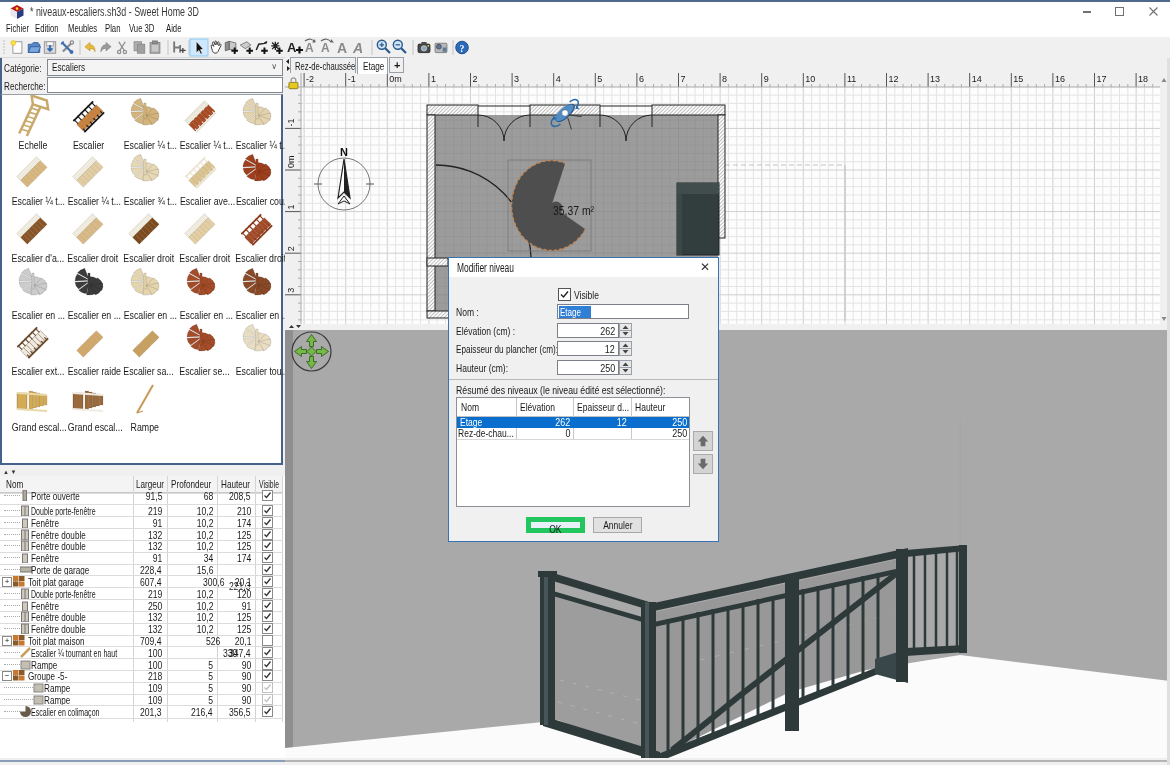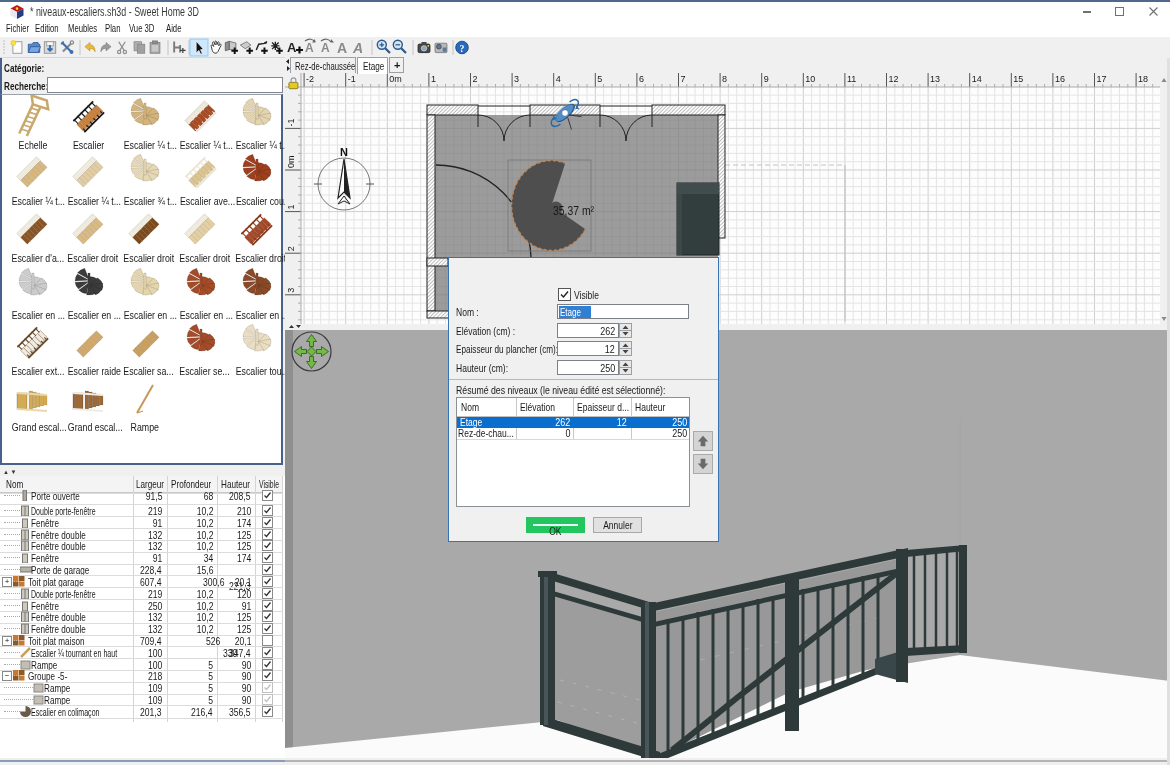--- a/index.html
+++ b/index.html
@@ -3,21 +3,21 @@
 <style>
 html,body{margin:0;padding:0;}
 body{width:1170px;height:765px;overflow:hidden;font-family:"Liberation Sans",sans-serif;background:#f0f0f0;position:relative;}
 .abs{position:absolute;}
 #titlebar{left:0;top:0;width:1170px;height:22px;background:#fff;border-top:2px solid #50688c;box-sizing:border-box;}
 #title-text{left:30px;top:5px;font-size:12px;color:#3a3a3a;}
 #menubar{left:0;top:22px;width:1170px;height:15px;background:#fff;font-size:11px;color:#1a1a1a;}
 .mitem{position:absolute;top:0px;}
 #toolbar{left:0;top:37px;width:1170px;height:21px;background:#f0f0f0;border-bottom:1px solid #d8d8d8;box-sizing:border-box;}
 #leftpanel{left:0;top:58px;width:285px;height:700px;background:#f0f0f0;}
-.lbl{font-size:11px;color:#1a1a1a;font-weight:bold;}
+.lbl{font-size:11px;color:#1a1a1a;}
 #catrow{left:4px;top:4px;}
 #catdrop{left:47px;top:1px;width:234px;height:15px;background:#f4f4f4;border:1px solid #828790;font-size:11px;color:#1a1a1a;}
 #searchrow{left:4px;top:22px;}
 #searchfield{left:47px;top:19px;width:234px;height:14px;background:#fff;border:1px solid #828790;}
 #catalog{left:0px;top:36px;width:283px;height:371px;background:#fff;border-left:2px solid #46628c;border-top:1px solid #9aa0a8;border-right:2px solid #46628c;border-bottom:2px solid #46628c;box-sizing:border-box;}
 .catitem{position:absolute;width:56px;text-align:center;}
 .catcap{font-size:11px;color:#1a1a1a;white-space:nowrap;overflow:visible;text-align:center;}
 #ftable{left:0;top:418px;width:285px;height:286px;background:#fff;font-size:11px;color:#1a1a1a;}
 .frow{position:absolute;left:0;width:283px;height:12px;}
 .fsep{position:absolute;left:0;width:283px;height:1px;background:#dcdcdc;}
@@ -175,20 +175,24 @@
     </g>
     <line x1="453" y1="3" x2="453" y2="18" stroke="#c4c4c4" stroke-width="1"></line>
     <g transform="translate(462,10.5) scale(0.9)">
       <circle r="7" fill="#2a6ab8" stroke="#184a88"></circle>
       <text x="0" y="4.5" text-anchor="middle" font-size="11" font-weight="bold" fill="#fff" font-family="Liberation Serif">?</text>
     </g>
   </svg>
 <div class="abs" id="leftpanel">
     <div class="abs" style="left:0;top:0;width:2px;height:407px;background:#46628c"></div>
     <div class="abs lbl" id="catrow"><span class="t">Catégorie:</span></div>
+    <div class="abs" id="catdrop">
+      <span style="position:absolute;left:4px;top:1px"><span class="t">Escaliers</span></span>
+      <span style="position:absolute;right:5px;top:2px;color:#555;font-size:8px">∨</span>
+    </div>
     <div class="abs lbl" id="searchrow"><span class="t">Recherche:</span></div>
     <div class="abs" id="searchfield"></div>
     <div class="abs" id="catalog">
       <div class="catitem" style="left:3px;top:-2px;height:56px">
         <svg width="44" height="44" viewBox="0 0 44 44" style="margin:2px auto 0">
           <g transform="translate(22,22) rotate(18)">
             <polygon points="-8,-20 8,-20 12,-12 -4,-12" fill="none" stroke="#c9a96a" stroke-width="2.5"></polygon>
             <line x1="-4" y1="-12" x2="-8" y2="20" stroke="#c9a96a" stroke-width="2.5"></line>
             <line x1="4" y1="-12" x2="0" y2="20" stroke="#c9a96a" stroke-width="2.5"></line>
             <line x1="-4.0" y1="-8.0" x2="4.0" y2="-8.0" stroke="#c9a96a" stroke-width="1.6"></line>
@@ -1494,20 +1498,24 @@
 <g fill="#76b845" stroke="#2a5a1a" stroke-width="0.8">
 <polygon points="0,-17 -5,-10 -2,-10 -2,-5 2,-5 2,-10 5,-10"></polygon>
 <polygon points="0,17 -5,10 -2,10 -2,5 2,5 2,10 5,10"></polygon>
 <polygon points="-17,0 -10,-5 -10,-2 -5,-2 -5,2 -10,2 -10,5"></polygon>
 <polygon points="17,0 10,-5 10,-2 5,-2 5,2 10,2 10,5"></polygon>
 <polygon points="0,-4.5 4.5,0 0,4.5 -4.5,0"></polygon>
 </g>
     </g>
   </svg>
 <div class="abs" id="dialog">
+    <div class="abs" id="dlgtitle">
+      <span style="position:absolute;left:8px;top:3px;font-size:12px"><span class="t" style="transform:scaleX(0.70)">Modifier niveau</span></span>
+      <span style="position:absolute;right:8px;top:2px;font-size:12px;color:#333">✕</span>
+    </div>
     <div class="abs" style="left:109px;top:30px;width:11px;height:11px;background:#fff;border:1px solid #555">
       <svg width="11" height="11" viewBox="0 0 11 11">
         <path d="M2 5.5 L4.5 8 L9 2.5" stroke="#222" stroke-width="1.4" fill="none"></path>
       </svg>
     </div>
     <span class="abs" style="left:125px;top:31px"><span class="t">Visible</span></span>
     <span class="abs" style="left:7px;top:48px"><span class="t">Nom :</span></span>
     <span class="abs" style="left:7px;top:67px"><span class="t">Elévation (cm) :</span></span>
     <span class="abs" style="left:7px;top:85px"><span class="t" style="transform:scaleX(0.71)">Epaisseur du plancher (cm):</span></span>
     <span class="abs" style="left:7px;top:104px"><span class="t">Hauteur (cm):</span></span>
@@ -1571,18 +1579,18 @@
     <div class="abs" style="left:244px;top:173px;width:20px;height:20px;background:#d4d4d4;border:1px solid #aaa;box-sizing:border-box">
       <svg width="18" height="18" viewBox="0 0 19 19">
         <path d="M9.5 4 L4 10 L7 10 L7 15 L12 15 L12 10 L15 10 Z" fill="#6a6a6a"></path>
       </svg>
     </div>
     <div class="abs" style="left:244px;top:196px;width:20px;height:20px;background:#d4d4d4;border:1px solid #aaa;box-sizing:border-box">
       <svg width="18" height="18" viewBox="0 0 19 19">
         <path d="M9.5 15 L4 9 L7 9 L7 4 L12 4 L12 9 L15 9 Z" fill="#6a6a6a"></path>
       </svg>
     </div>
-    <div class="dbtn" style="left:77px;top:259px;width:59px;background:#e8f1fa;border:7px solid #22c55e"><span style="position:relative;top:1px"><span class="t" style="transform-origin:50% 50%">OK</span></span></div>
+    <div class="dbtn" style="left:77px;top:259px;width:59px;background:#e8f1fa;border:5px solid #22c55e"><span style="position:relative;top:1px"><span class="t" style="transform-origin:50% 50%">OK</span></span></div>
     <div class="dbtn" style="left:144px;top:259px;width:49px;background:#e1e1e1;border:1px solid #a8a8a8"><span style="position:relative;top:1px"><span class="t" style="transform-origin:50% 50%">Annuler</span></span></div>
   </div>
 <div class="abs" style="left:0;top:758px;width:1170px;height:7px;background:#f0f0f0"></div>
 <div class="abs" style="left:0;top:760px;width:285px;height:2px;background:#8a9cb8"></div>
 <div class="abs" style="left:285px;top:760px;width:885px;height:2px;background:#b4b4b4"></div>
 <div class="abs" style="left:1167px;top:58px;width:3px;height:707px;background:#e0e0e0"></div>
 </body></html>

